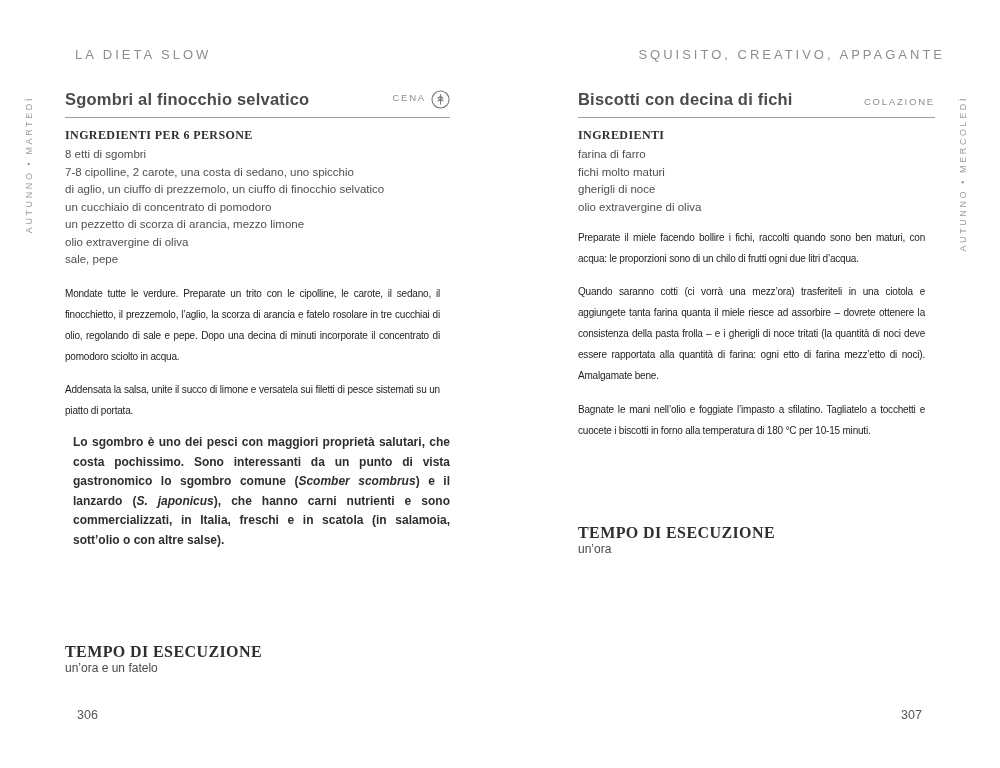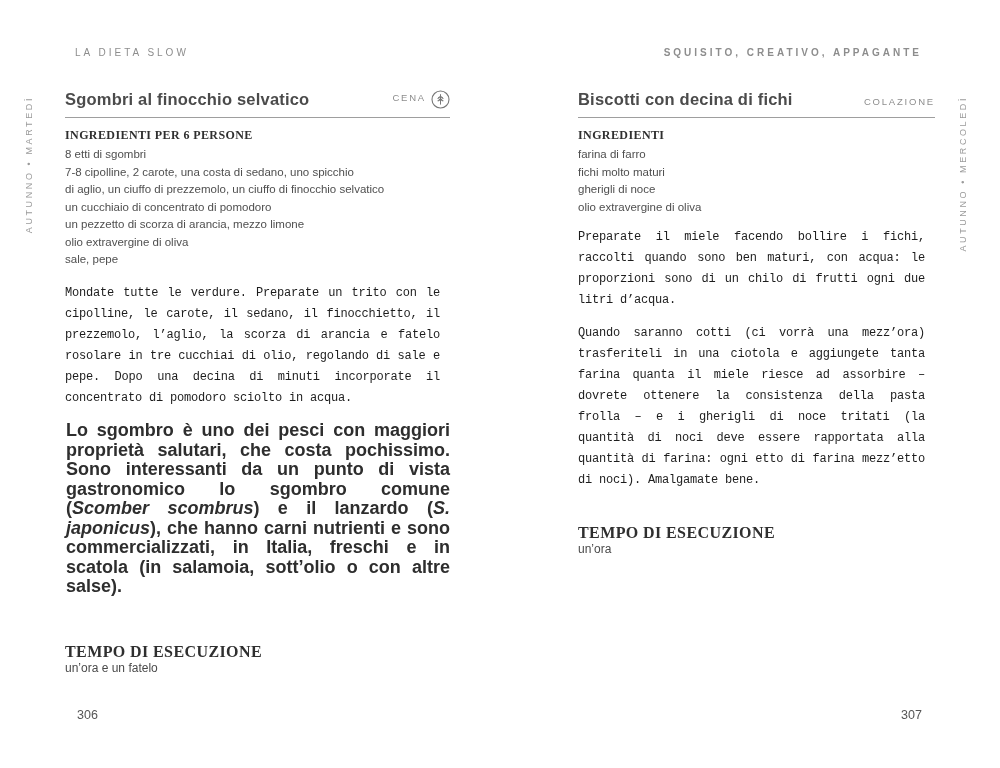--- a/index.html
+++ b/index.html
@@ -13,24 +13,24 @@
     position:absolute;
     writing-mode:vertical-rl;transform:rotate(180deg);
     font-size:9px;letter-spacing:2.6px;color:#9a9a9a;
     white-space:nowrap;
   }
   .vlabel.left{left:24px;top:96px;}
   .vlabel.right{left:958px;top:96px;}
   
   .running-head{
     position:absolute;top:47px;
-    font-size:10px;letter-spacing:3px;color:#8d8d8d;white-space:nowrap;
+    font-size:13px;letter-spacing:3px;color:#8d8d8d;white-space:nowrap;
   }
   .running-head.lft{left:75px;}
-  .running-head.rgt{right:78px;font-weight:bold;}
+  .running-head.rgt{right:55px;}
   
   .recipe-header{
     position:absolute;top:90px;display:flex;justify-content:space-between;align-items:flex-end;
   }
   .recipe-header.lft{left:65px;width:385px;}
   .recipe-header.rgt{left:578px;width:357px;}
   .recipe-title{
     margin:0;font-size:16.5px;font-weight:bold;color:#4b4b4b;letter-spacing:.2px;white-space:nowrap;
   }
   .meal{display:flex;align-items:center;gap:5px;}
@@ -50,27 +50,27 @@
   .ingr-heading.rgt{left:578px;top:128px;}
   .ingredients{position:absolute;font-size:11.5px;line-height:17.5px;color:#4f4f4f;}
   .ingredients div{white-space:nowrap;}
   .ingredients.lft{left:65px;top:146px;}
   .ingredients.rgt{left:578px;top:146px;}
   
   .body-flow{position:absolute;}
   .body-flow.lft{left:65px;top:283px;width:385px;}
   .body-flow.rgt{left:578px;top:227px;width:357px;}
   .para{
-    font-family:Liberation Mono, monospace;font-size:12px;line-height:21px;
+    font-family:Liberation Sans, sans-serif;font-size:10px;line-height:21px;
     letter-spacing:-0.2px;color:#1d1d1d;text-align:justify;hyphens:auto;
     margin:0 10px 12px 0;
   }
   .note{
-    font-size:18px;line-height:19.5px;font-weight:bold;color:#2e2e2e;
-    text-align:justify;hyphens:auto;margin:2px 0 0 1px;
+    font-size:12px;line-height:19.5px;font-weight:bold;color:#2e2e2e;
+    text-align:justify;hyphens:auto;margin:2px 0 0 8px;
   }
   
   .time-heading{
     position:absolute;font-family:"Liberation Serif",serif;font-weight:bold;
     font-size:16px;letter-spacing:.4px;color:#2f2f2f;white-space:nowrap;
   }
   .time-heading.lft{left:65px;top:643px;}
   .time-heading.rgt{left:578px;top:524px;}
   .time-value{position:absolute;font-size:12px;color:#4a4a4a;white-space:nowrap;}
   .time-value.lft{left:65px;top:661px;}
@@ -116,20 +116,21 @@
     <div>7-8 cipolline, 2 carote, una costa di sedano, uno spicchio</div>
     <div>di aglio, un ciuffo di prezzemolo, un ciuffo di finocchio selvatico</div>
     <div>un cucchiaio di concentrato di pomodoro</div>
     <div>un pezzetto di scorza di arancia, mezzo limone</div>
     <div>olio extravergine di oliva</div>
     <div>sale, pepe</div>
   </div>
 
   <div class="body-flow lft">
     <p class="para">Mondate tutte le verdure. Preparate un trito con le cipolline, le carote, il sedano, il finocchietto, il prezzemolo, l’aglio, la scorza di arancia e fatelo rosolare in tre cucchiai di olio, regolando di sale e pepe. Dopo una decina di minuti incorporate il concentrato di pomodoro sciolto in acqua.</p>
+    <p class="para">Addensata la salsa, unite il succo di limone e versatela sui filetti di pesce sistemati su un piatto di portata.</p>
     <p class="note"><span>Lo sgombro è uno dei pesci con maggiori proprietà salutari, che costa pochissimo. Sono interessanti da un punto di vista gastronomico lo sgombro comune (</span><span style="font-style: italic;">Scomber scombrus</span><span>) e il lanzardo (</span><span style="font-style: italic;">S. japonicus</span><span>), che hanno carni nutrienti e sono commercializzati, in Italia, freschi e in scatola (in salamoia, sott’olio o con altre salse).</span></p>
   </div>
 
   <div class="time-heading lft">TEMPO DI ESECUZIONE</div>
   <div class="time-value lft">un’ora e un fatelo</div>
   <div class="page-num lft">306</div>
 
   <div class="running-head rgt">SQUISITO, CREATIVO, APPAGANTE</div>
 
   <div class="recipe-header rgt">
@@ -144,19 +145,20 @@
   <div class="ingredients rgt">
     <div>farina di farro</div>
     <div>fichi molto maturi</div>
     <div>gherigli di noce</div>
     <div>olio extravergine di oliva</div>
   </div>
 
   <div class="body-flow rgt">
     <p class="para">Preparate il miele facendo bollire i fichi, raccolti quando sono ben maturi, con acqua: le proporzioni sono di un chilo di frutti ogni due litri d’acqua.</p>
     <p class="para" style="margin-bottom:13px">Quando saranno cotti (ci vorrà una mezz’ora) trasferiteli in una ciotola e aggiungete tanta farina quanta il miele riesce ad assorbire – dovrete ottenere la consistenza della pasta frolla – e i gherigli di noce tritati (la quantità di noci deve essere rapportata alla quantità di farina: ogni etto di farina mezz’etto di noci). Amalgamate bene.</p>
+    <p class="para">Bagnate le mani nell’olio e foggiate l’impasto a sfilatino. Tagliatelo a tocchetti e cuocete i biscotti in forno alla temperatura di 180 °C per 10-15 minuti.</p>
   </div>
 
   <div class="time-heading rgt">TEMPO DI ESECUZIONE</div>
   <div class="time-value rgt">un’ora</div>
   <div class="page-num rgt">307</div>
 
 </div>
 
 </body></html>

